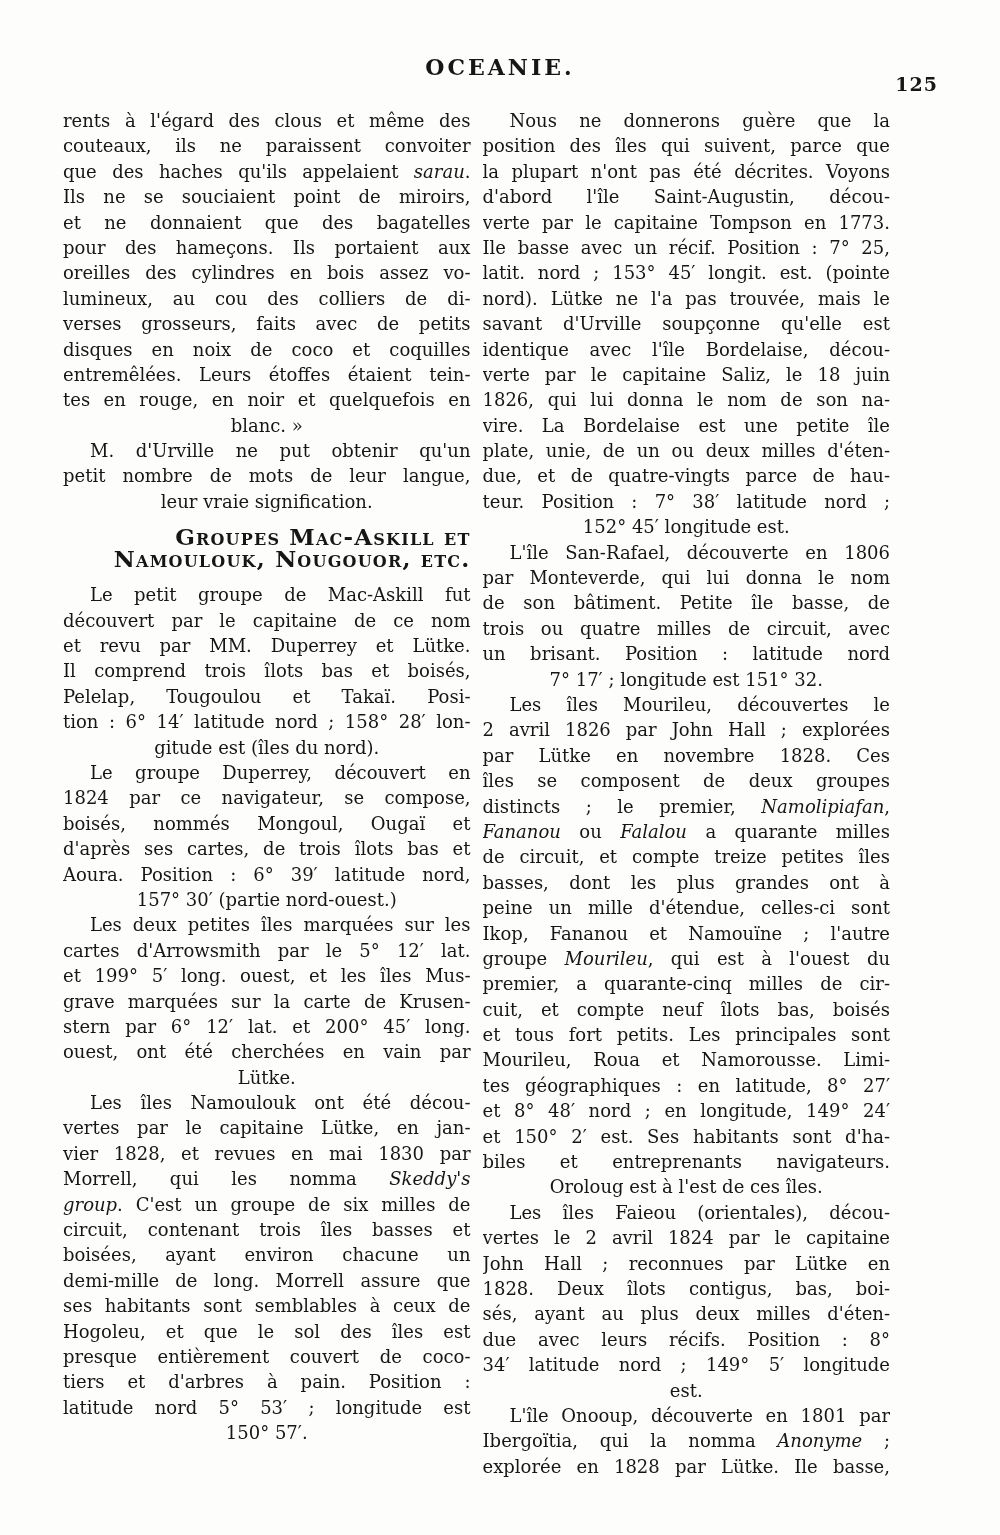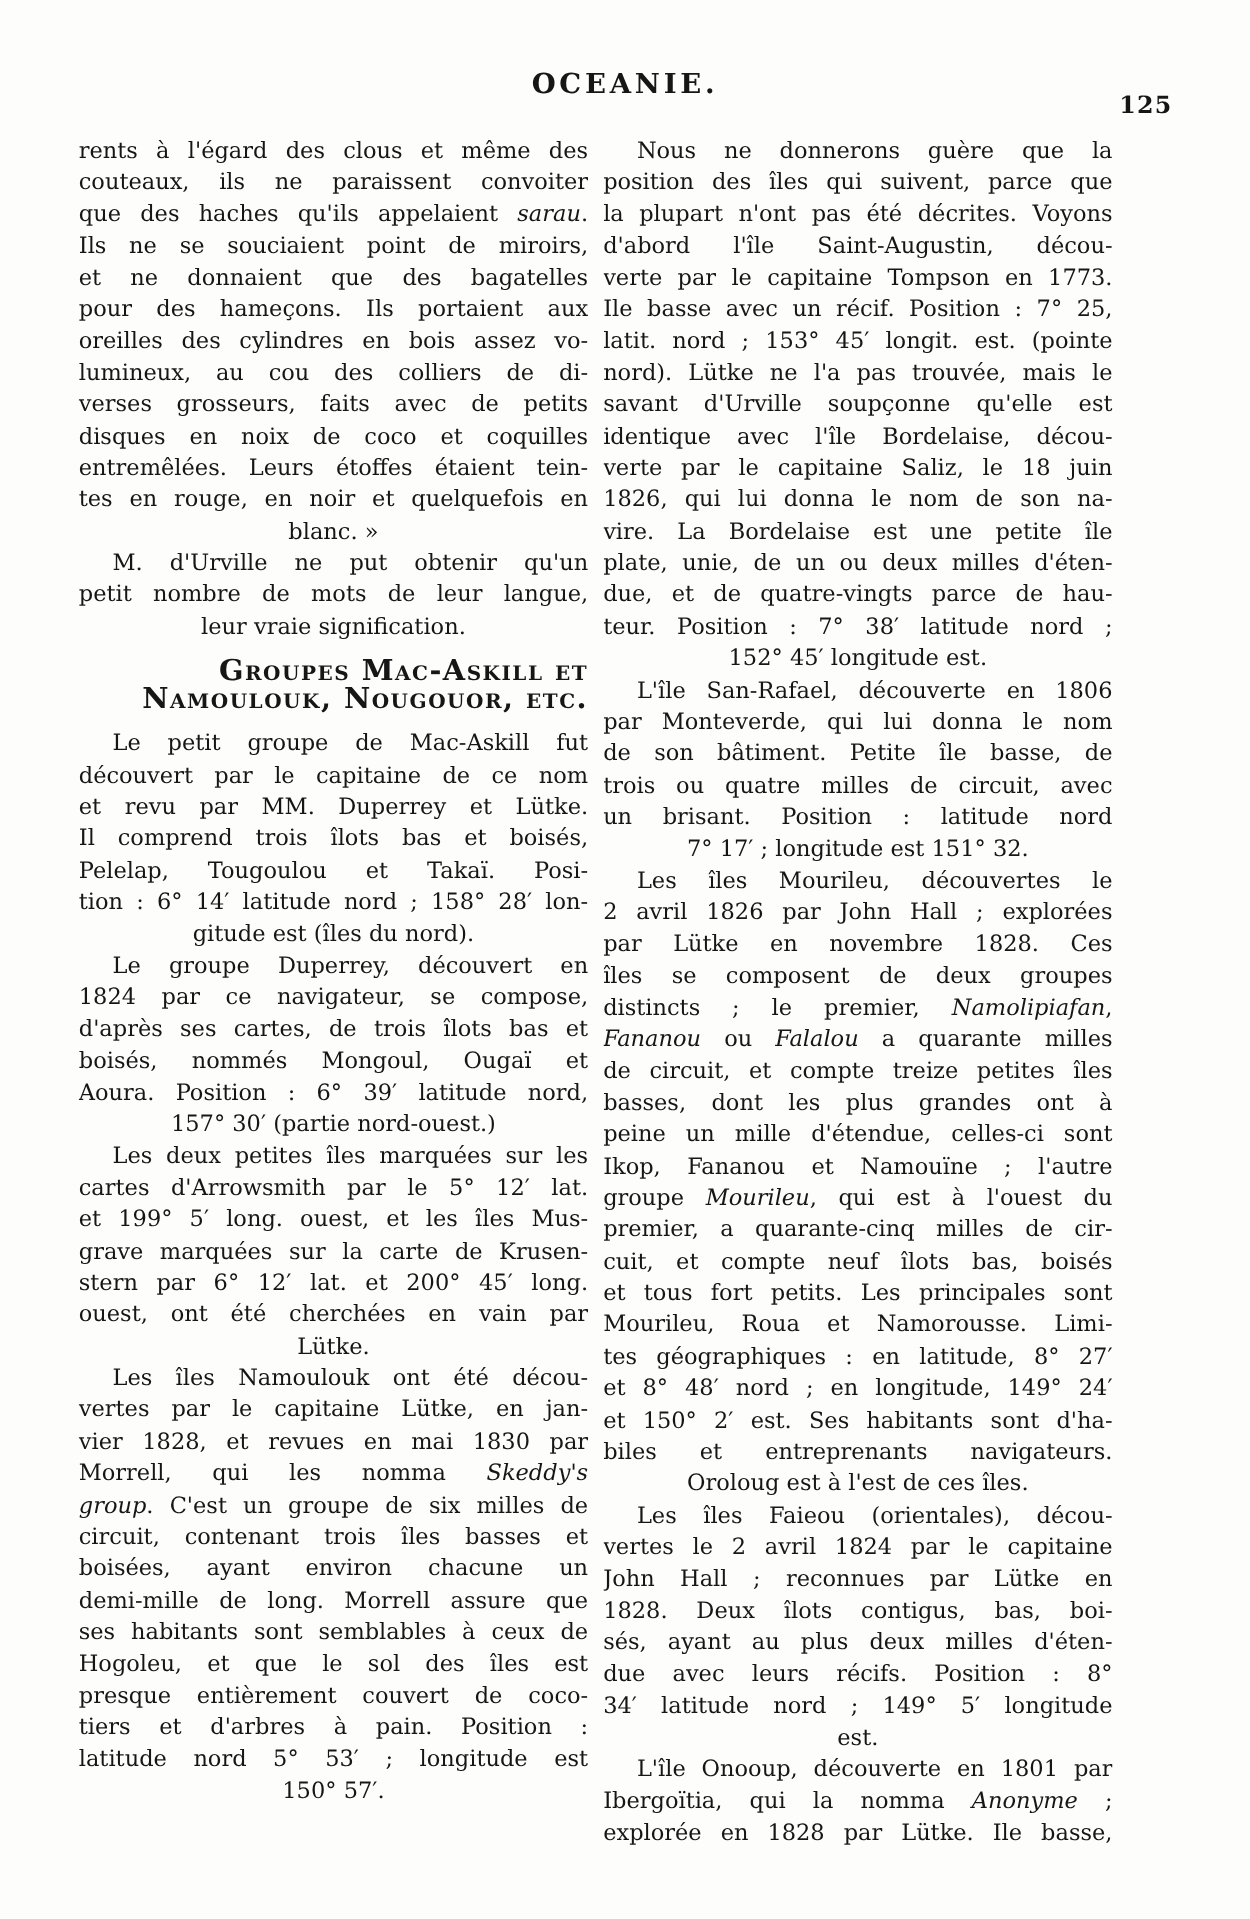--- a/index.html
+++ b/index.html
@@ -114,22 +114,22 @@
           <div class="line"><span>découvert par le capitaine de ce nom</span></div>
           <div class="line"><span>et revu par MM. Duperrey et Lütke.</span></div>
           <div class="line"><span>Il comprend trois îlots bas et boisés,</span></div>
           <div class="line"><span>Pelelap, Tougoulou et Takaï. Posi-</span></div>
           <div class="line"><span>tion : 6° 14′ latitude nord ; 158° 28′ lon-</span></div>
           <div class="line last"><span>gitude est (îles du nord).</span></div>
         </div>
         <div class="para">
           <div class="line first"><span>Le groupe Duperrey, découvert en</span></div>
           <div class="line"><span>1824 par ce navigateur, se compose,</span></div>
+          <div class="line"><span>boisés, nommés Mongoul, Ougaï et</span></div>
           <div class="line"><span>d'après ses cartes, de trois îlots bas et</span></div>
-          <div class="line"><span>boisés, nommés Mongoul, Ougaï et</span></div>
           <div class="line"><span>Aoura. Position : 6° 39′ latitude nord,</span></div>
           <div class="line last"><span>157° 30′ (partie nord-ouest.)</span></div>
         </div>
         <div class="para">
           <div class="line first"><span>Les deux petites îles marquées sur les</span></div>
           <div class="line"><span>cartes d'Arrowsmith par le 5° 12′ lat.</span></div>
           <div class="line"><span>et 199° 5′ long. ouest, et les îles Mus-</span></div>
           <div class="line"><span>grave marquées sur la carte de Krusen-</span></div>
           <div class="line"><span>stern par 6° 12′ lat. et 200° 45′ long.</span></div>
           <div class="line"><span>ouest, ont été cherchées en vain par</span></div>

